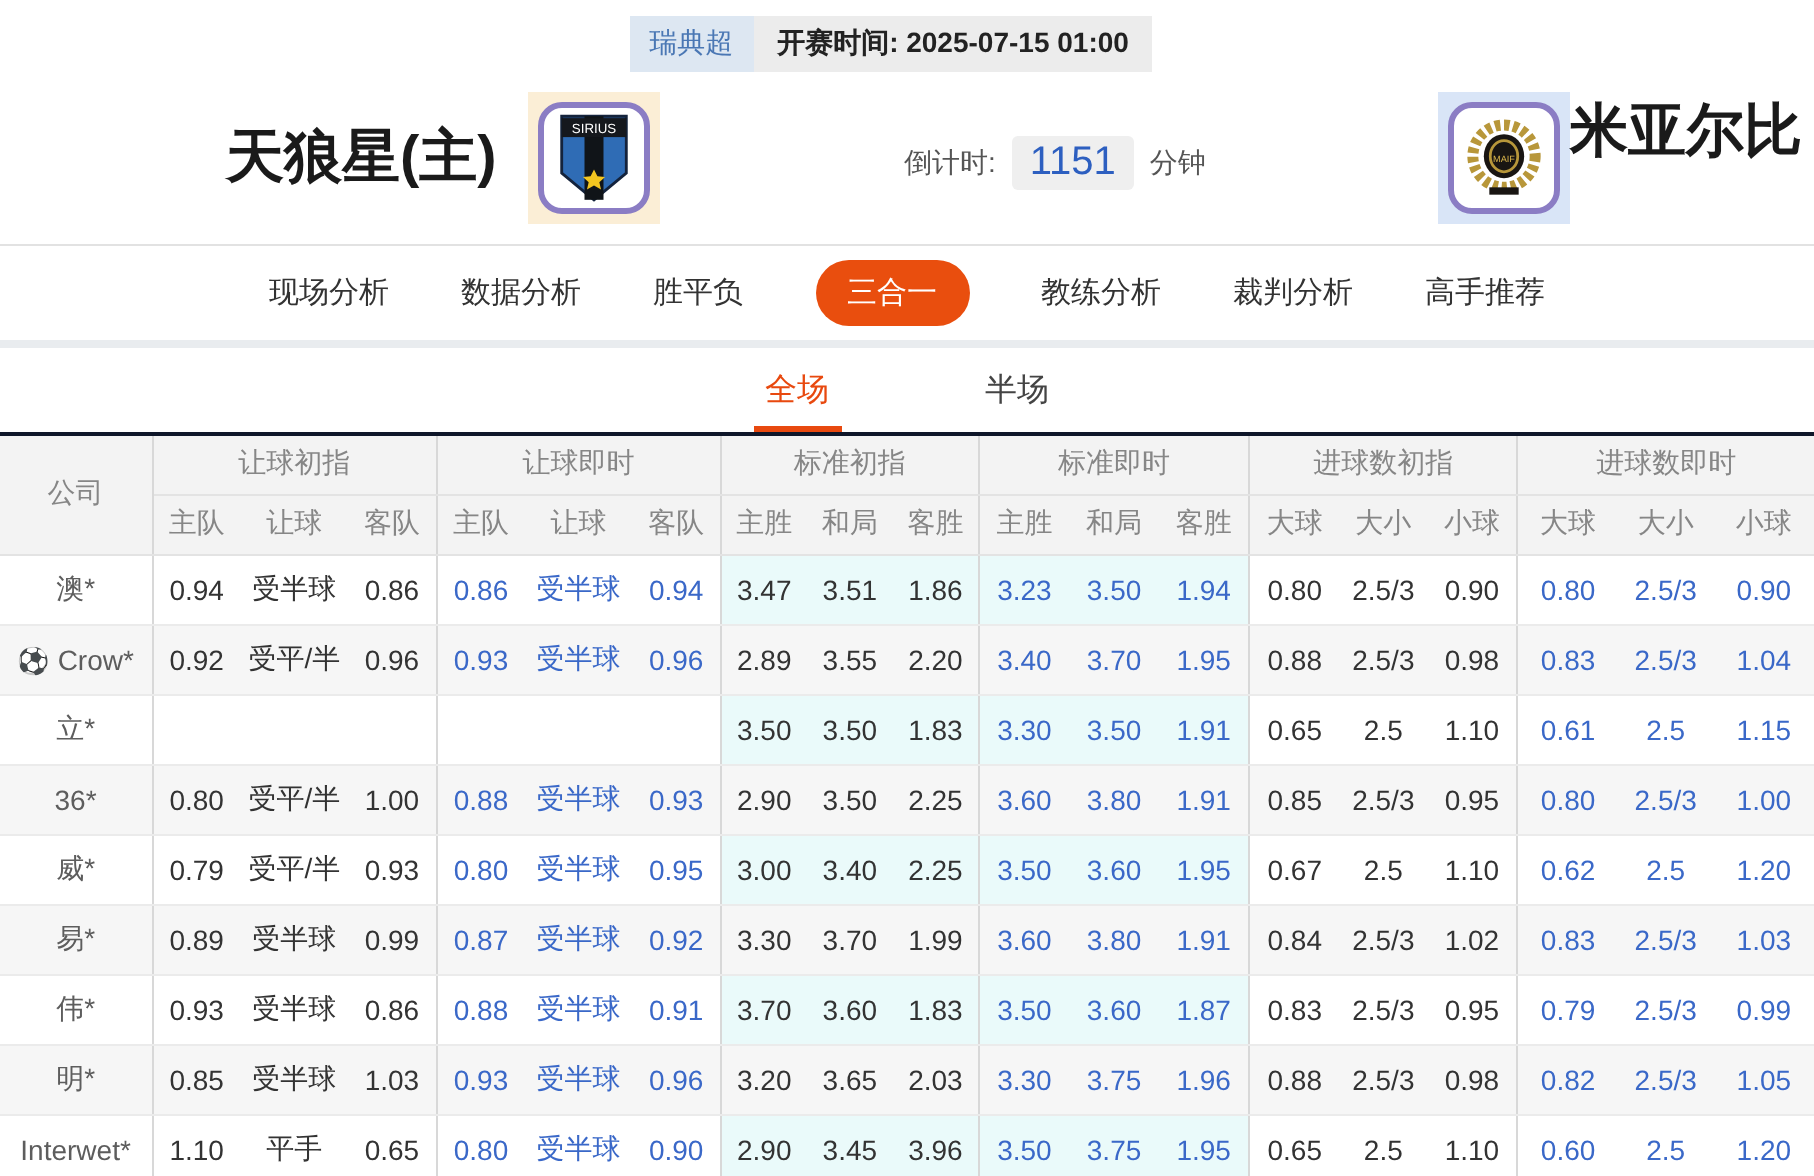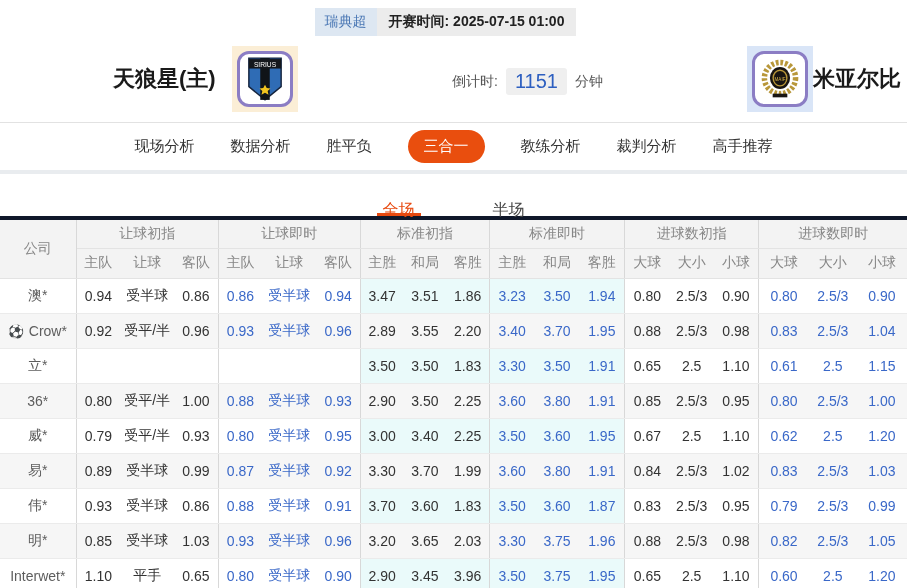--- a/index.html
+++ b/index.html
@@ -5,50 +5,50 @@
   * { margin:0; padding:0; box-sizing:border-box; }
   html,body { width:907px; height:588px; background:#fff; overflow:hidden;
               font-family:"Liberation Sans","DejaVu Sans",sans-serif; }
 
   
   .top { position:relative; height:122px; background:#fff; }
   .badges { position:absolute; top:8px; left:0; right:16px; display:flex; justify-content:center; }
   .league-badge { background:#dde7f2; color:#4a77b4; font-size:14px; padding:5px 10px; white-space:nowrap; }
   .kickoff-badge { background:#ececec; color:#222; font-size:14px; font-weight:bold; padding:5px 12px; white-space:nowrap; }
   .team-home { position:absolute; left:113px; top:46px; display:flex; align-items:center; gap:16px; }
-  .team-away { position:absolute; right:6px;  top:46px; display:flex; align-items:center; gap:0; }
-  .team-name { font-size:22px; font-weight:bold; color:#1a1a1a; white-space:nowrap; }
+  .team-away { position:absolute; right:6px;  top:46px; display:flex; gap:0; }
+  .team-name { font-size:29px; font-weight:bold; color:#1a1a1a; white-space:nowrap; }
   .logo-outer { width:66px; height:66px; display:flex; align-items:center; justify-content:center; }
   .logo-outer.home { background:#fbeed6; }
   .logo-outer.away { background:#d9e5f7; }
   .logo-inner { width:56px; height:56px; background:#fff; border:3px solid #8b7dc4; border-radius:12px;
                 display:flex; align-items:center; justify-content:center; }
   .countdown { position:absolute; left:452px; top:68px; display:flex; align-items:center; gap:8px;
                font-size:14px; color:#555; }
   .countdown-value { background:#efefef; color:#2d5fc0; font-size:20px; font-weight:normal;
                      padding:2px 9px; border-radius:3px; }
 
   
   .nav { border-top:1px solid #e2e2e2; height:48px; display:flex; align-items:center;
          justify-content:center; gap:36px; font-size:15px; color:#333; background:#fff; }
   .nav-tab { cursor:pointer; white-space:nowrap; }
   .nav-tab.pill { background:#e94e0e; color:#fff; padding:7px 16px; border-radius:20px; }
   .nav-sep { height:4px; background:#e9ecef; }
 
   
-  .subtabs { height:42px; display:flex; justify-content:center; gap:66px; padding-top:26px;
+  .subtabs { height:42px; display:flex; justify-content:center; gap:66px; padding-top:11px;
              font-size:16px; background:#fff; }
   .subtab { color:#444; padding:0 6px 9px; cursor:pointer; }
   .subtab.active { color:#e8490f; border-bottom:3px solid #e8490f; }
 
   
   table { width:907px; border-collapse:collapse; table-layout:fixed; font-size:14px; }
   thead th { background:#f3f3f3; color:#868686; font-weight:normal; height:30px;
              border-bottom:1px solid #e3e3e3; }
-  thead tr.grp th { border-top:4px solid #0f172a;margin-left:20px; }
+  thead tr.grp th { border-top:2px solid #0f172a;margin-left:20px; }
   th.gstart, td.gstart { border-left:1px solid #d8d8d8; }
   th.company-h { border-right:1px solid #d8d8d8; }
   tbody td { text-align:center; height:35px; color:#333; border-bottom:1px solid #ebebeb;
              background:#fff; white-space:nowrap; overflow:hidden; }
   tbody tr.even td { background:#f6f6f6; }
   tbody td.std { background:#eafafa; }
   tbody td.live { color:#3a68c8; }
   tbody td.company { color:#5d5d5d; border-right:1px solid #d8d8d8; cursor:pointer; }
   .ball { font-size:13px; color:#444; margin-right:4px; }
 </style>

